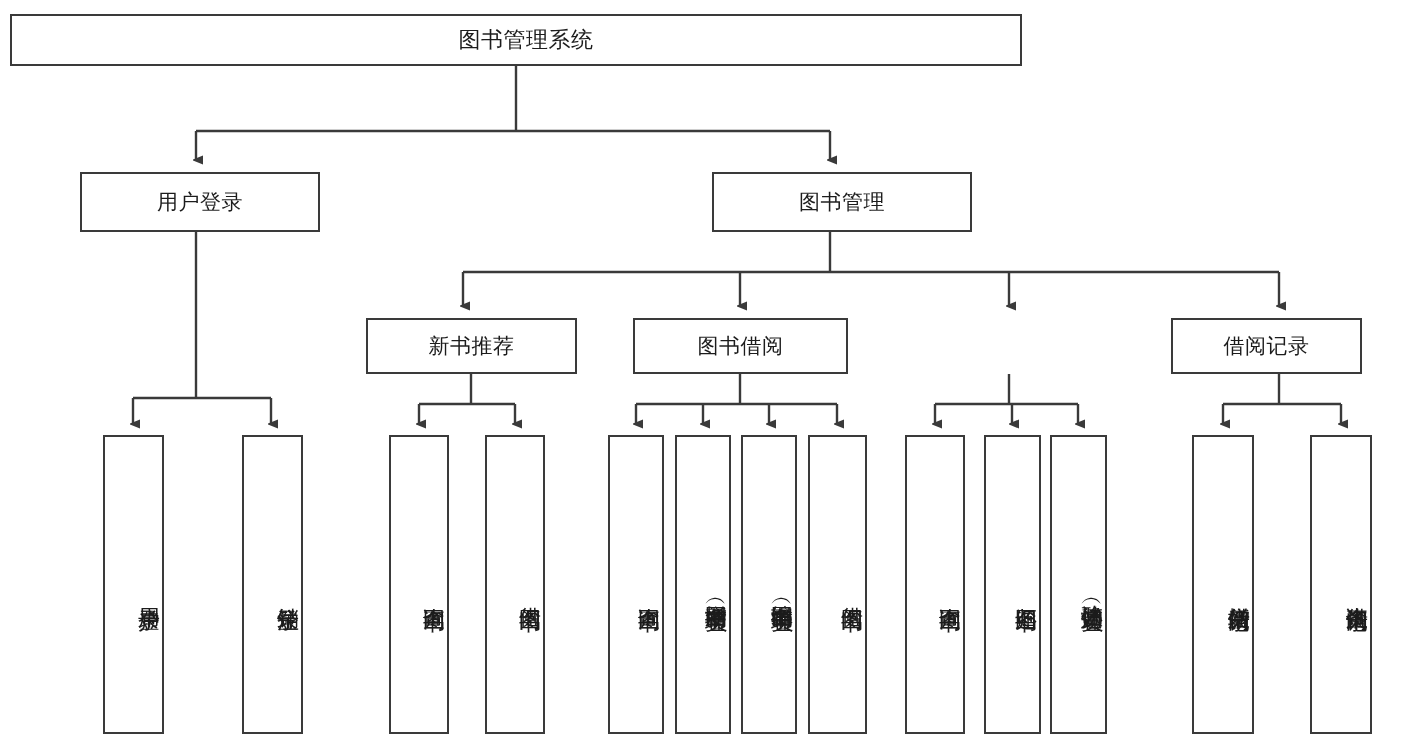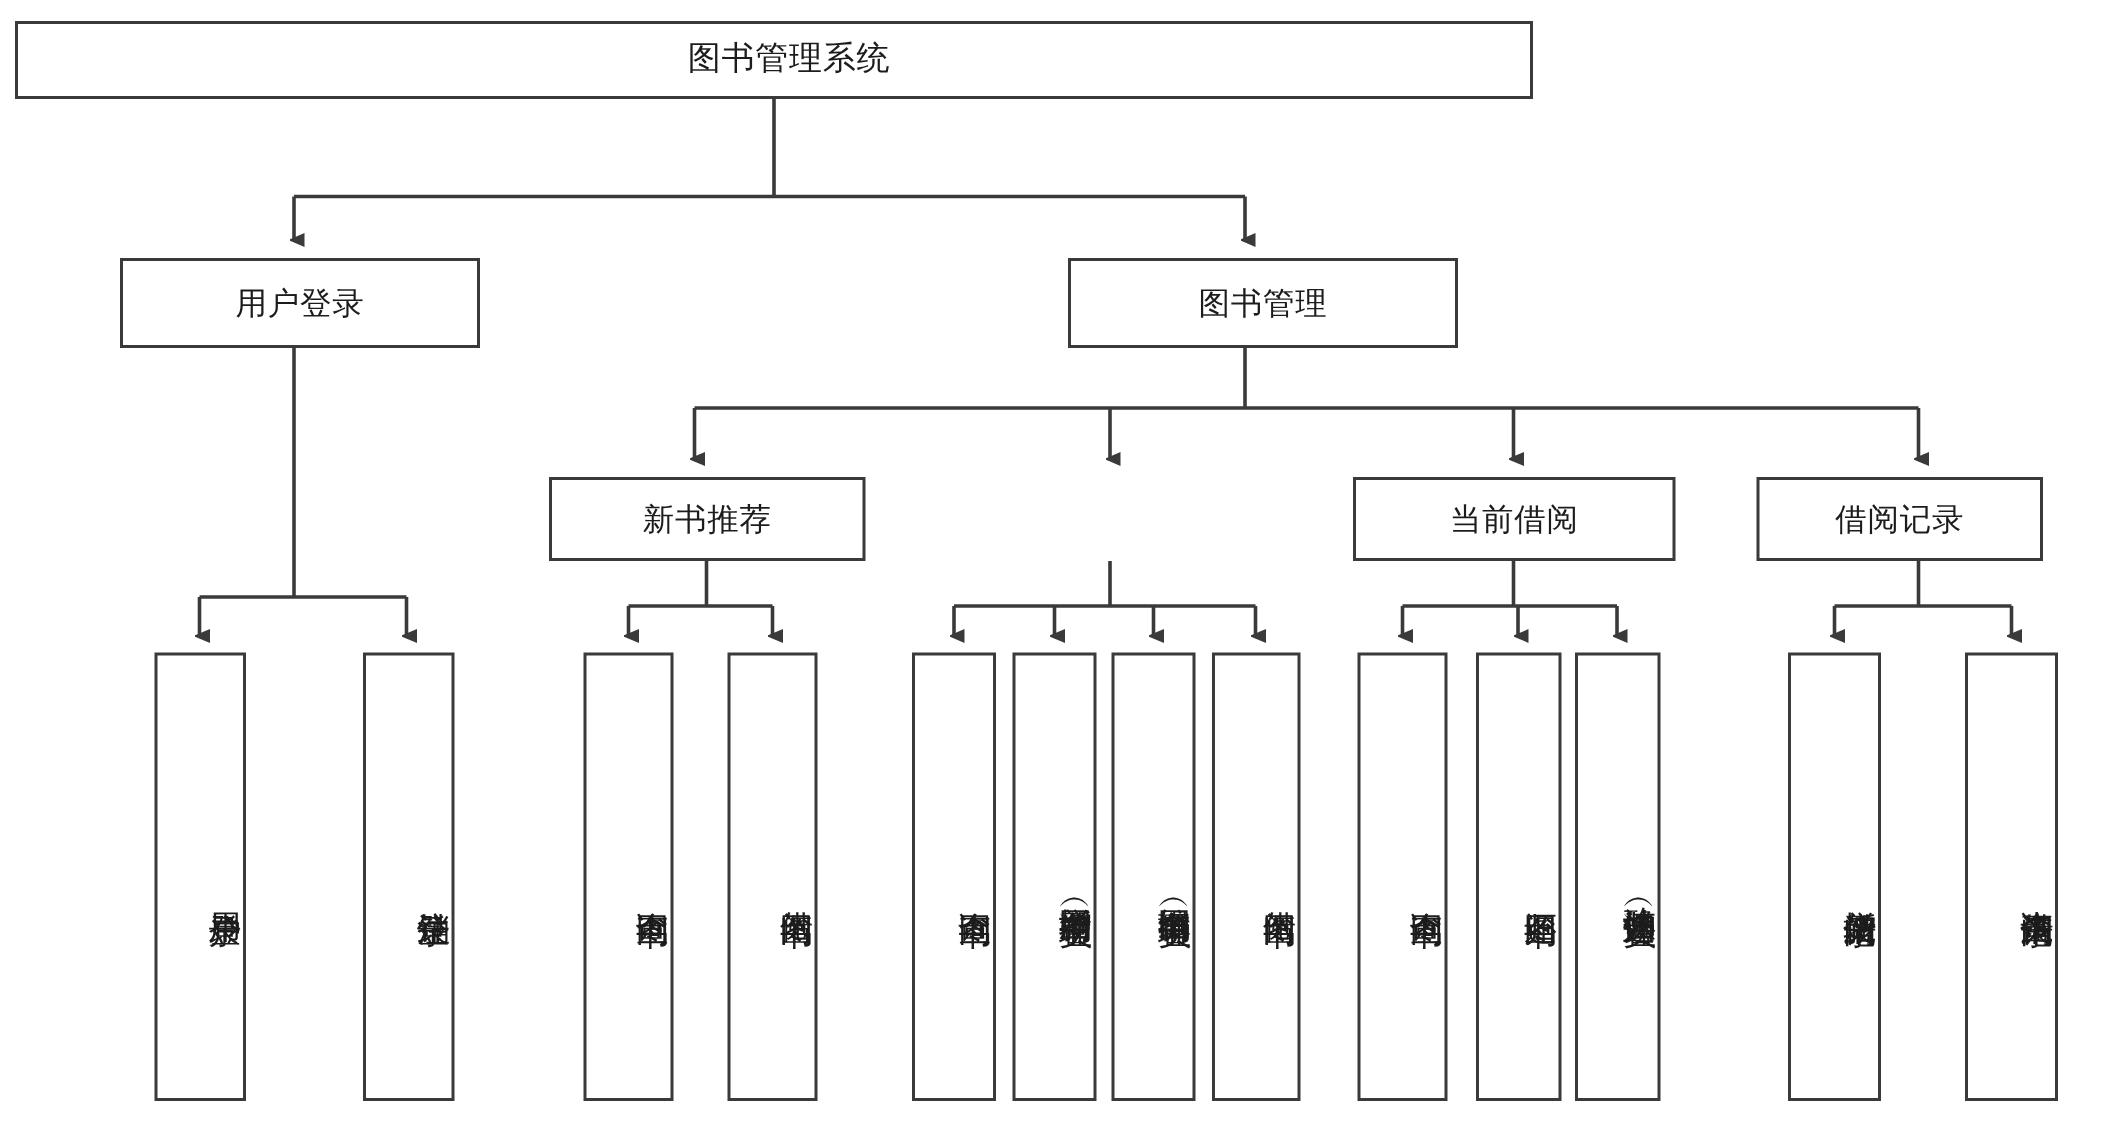--- a/index.html
+++ b/index.html
@@ -130,22 +130,22 @@
   <div class="node horiz" id="node-l1-0" style="left: 80px; top: 172px; width: 240px; height: 60px;">
     <span>用户登录</span>
   </div>
   <div class="node horiz" id="node-l1-1" style="left: 712px; top: 172px; width: 260px; height: 60px;">
     <span>图书管理</span>
   </div>
 
   <div class="node horiz" id="node-l2-0" style="left: 366px; top: 318px; width: 211px; height: 56px;">
     <span>新书推荐</span>
   </div>
-  <div class="node horiz" id="node-l2-2" style="left: 902px; top: 318px; width: 215px; height: 56px;">
-    <span>当前借阅</span>
+  <div class="node horiz" id="node-l2-1" style="left: 633px; top: 318px; width: 215px; height: 56px;">
+    <span>图书借阅</span>
   </div>
   <div class="node horiz" id="node-l2-3" style="left: 1171px; top: 318px; width: 191px; height: 56px;">
     <span>借阅记录</span>
   </div>
 
   <div class="node vert" id="node-leaf-0" style="left: 103px; top: 435px; width: 61px; height: 299px;">
     <span class="vlabel">用户登录</span>
   </div>
   <div class="node vert" id="node-leaf-1" style="left: 242px; top: 435px; width: 61px; height: 299px;">
     <span class="vlabel">注销登录</span>

